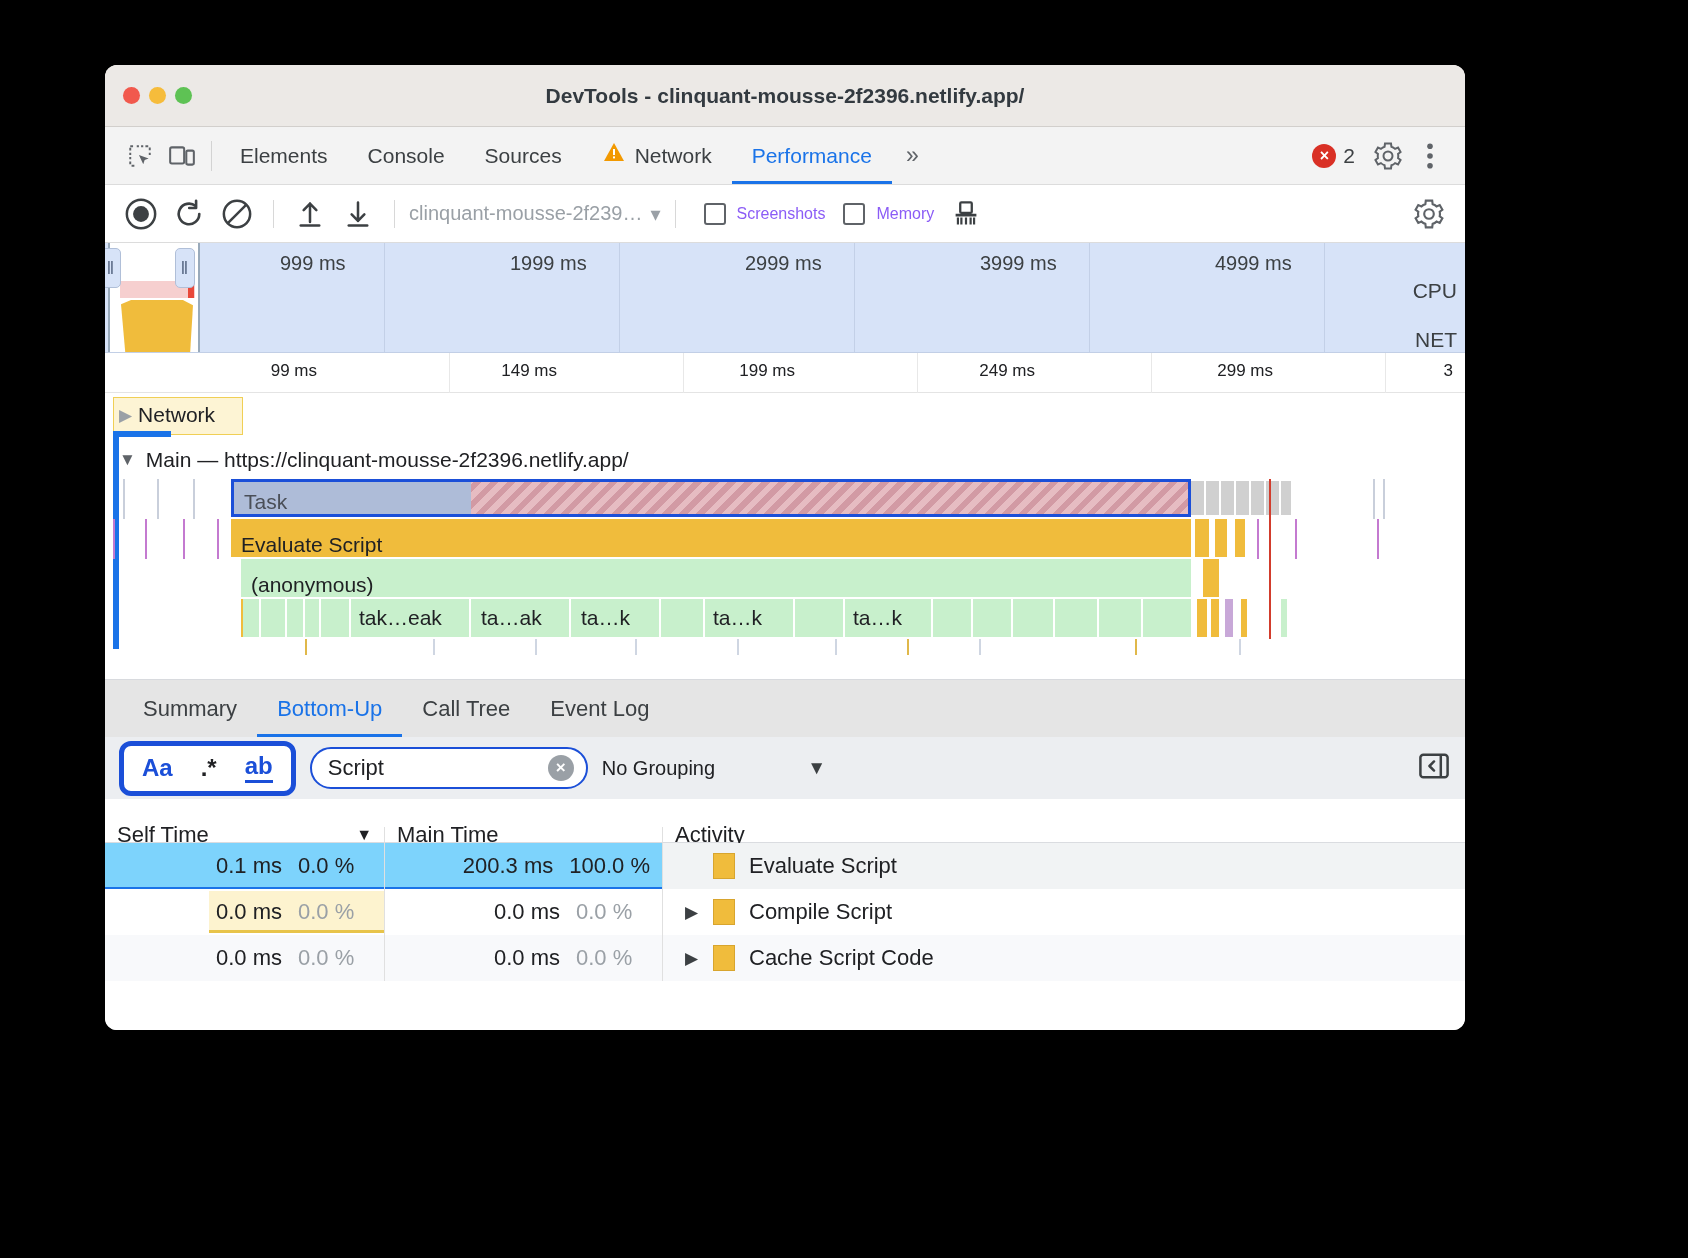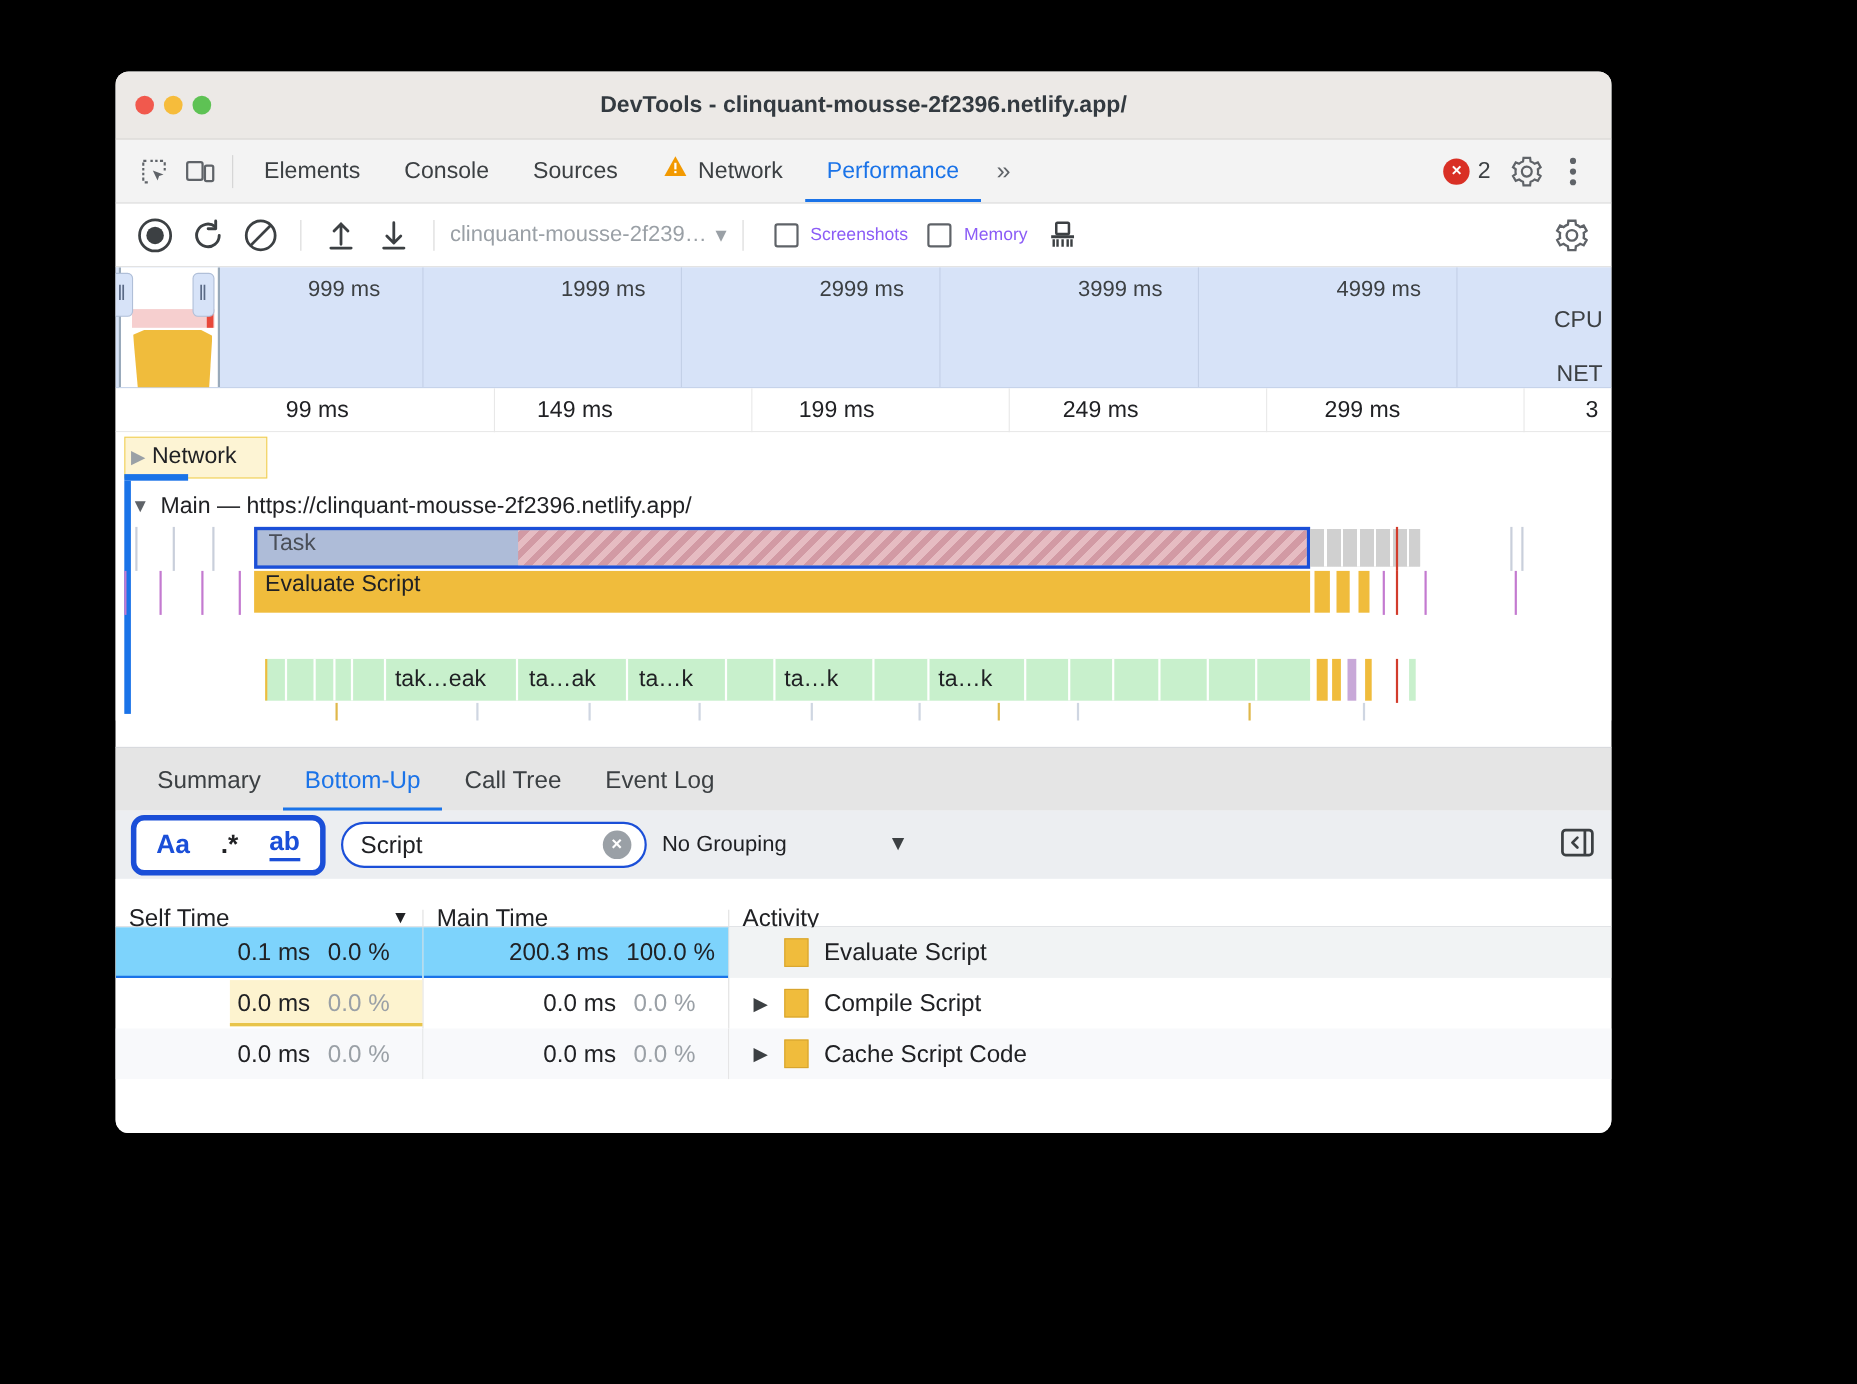--- a/index.html
+++ b/index.html
@@ -100,38 +100,38 @@
   #ovcpu {
     position:absolute; left:11px; top:57px; width:72px; height:53px;
     background:#f0bc3c;
     clip-path:polygon(6% 100%, 0% 8%, 14% 0%, 86% 0%, 100% 10%, 96% 100%);
   }
   .ovtag { position:absolute; right:8px; font-size:21px; color:#3c4043; }
 
   
   #ruler { height:40px; background:#fff; position:relative; border-bottom:1px solid #e4e4e4; }
   .rcol { position:absolute; top:0; bottom:-230px; border-right:1px solid #e8e8e8; }
-  .rlabel { position:absolute; top:8px; font-size:21px; color:#202124; transform:translateX(-100%); }
+  .rlabel { position:absolute; top:8px; font-size:17px; color:#202124; transform:translateX(-100%); }
 
   
   #flame { height:262px; background:#fff; position:relative; overflow:hidden; }
   #netband {
     position:absolute; left:8px; top:4px; width:130px; height:38px;
     background:#fdf4d4; border:1px solid #f0cf55;
   }
   #netlabel { position:absolute; left:14px; top:10px; font-size:21px; color:#202124; display:flex; align-items:center; gap:6px;}
   #mainhdr { position:absolute; left:0; top:48px; height:38px; display:flex; align-items:center; gap:10px; padding-left:14px; font-size:21px; color:#202124;}
   #bluebar { position:absolute; left:8px; top:44px; width:6px; height:212px; background:#1a73e8; }
   #bluetop { position:absolute; left:8px; top:38px; width:58px; height:6px; background:#1a73e8; }
 
   .frow { position:absolute; left:0; right:0; height:40px; }
   .fbar {
     position:absolute; top:0; height:38px;
     font-size:21px; color:#202124;
-    display:flex; align-items:flex-start; padding-left:10px;
+    display:flex; align-items:flex-end; padding-left:10px;
     overflow:hidden; white-space:nowrap;
   }
   .task-sel { border:3px solid #1b4fd8; background:#aebcd8; }
   .task-hatch {
     position:absolute; top:0; bottom:0;
     background:repeating-linear-gradient(-45deg,#e6bcc2 0 6px,#d29aa4 6px 12px);
   }
   .fy { background:#f0bc3c; }
   .fg { background:#c8f0cc; }
   .tick { position:absolute; top:0; bottom:0; width:2px; }
@@ -414,20 +414,27 @@
       </div>
       <div style="position:absolute;left:1090px;top:0;width:14px;height:38px;background:#f0bc3c"></div>
       <div style="position:absolute;left:1110px;top:0;width:12px;height:38px;background:#f0bc3c"></div>
       <div style="position:absolute;left:1130px;top:0;width:10px;height:38px;background:#f0bc3c"></div>
       <div class="tick" style="left:1152px;background:#c47ad0"></div>
       <div class="tick" style="left:1164px;background:#d23c2c"></div>
       <div class="tick" style="left:1190px;background:#c47ad0"></div>
       <div class="tick" style="left:1272px;background:#c47ad0"></div>
     </div>
 
+    <div class="frow" style="top:166px">
+      <div class="fbar fg" style="left:136px;width:950px">
+        <span>(anonymous)</span>
+      </div>
+      <div style="position:absolute;left:1098px;top:0;width:16px;height:38px;background:#f0bc3c"></div>
+      <div class="tick" style="left:1164px;background:#d23c2c"></div>
+    </div>
 
     <div class="frow" style="top:206px">
       <div class="fbar fg" style="left:136px;width:950px;padding:0">
         <div style="position:absolute;left:0;top:0;bottom:0;width:2px;background:#f0bc3c"></div>
         <div style="position:absolute;left:18px;top:0;bottom:0;width:2px;background:#fff"></div>
         <div style="position:absolute;left:44px;top:0;bottom:0;width:2px;background:#fff"></div>
         <div style="position:absolute;left:62px;top:0;bottom:0;width:2px;background:#fff"></div>
         <div style="position:absolute;left:78px;top:0;bottom:0;width:2px;background:#fff"></div>
         <div style="position:absolute;left:108px;top:0;bottom:0;width:2px;background:#fff"></div>
         <span style="position:absolute;left:118px;top:7px;font-size:21px">tak…eak</span>

